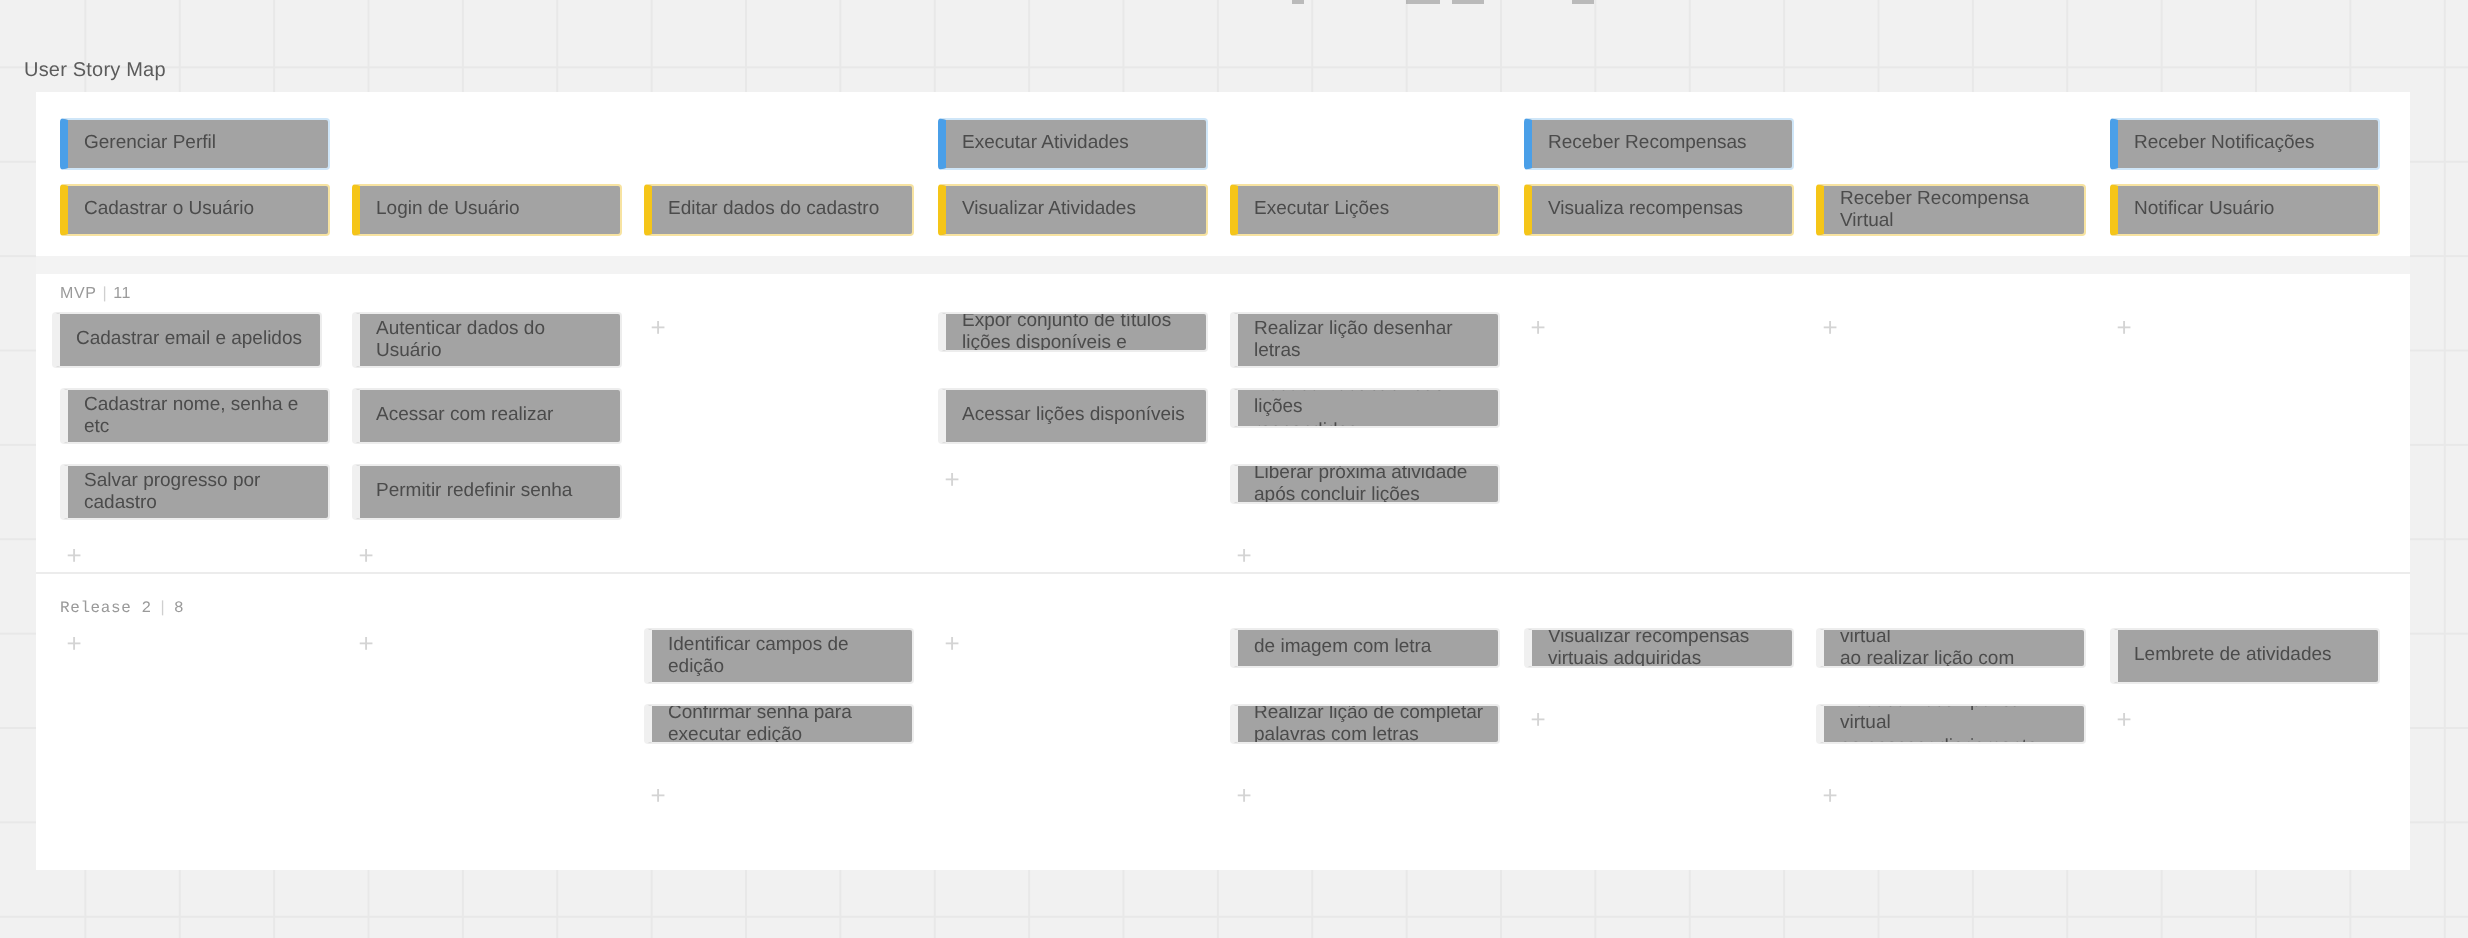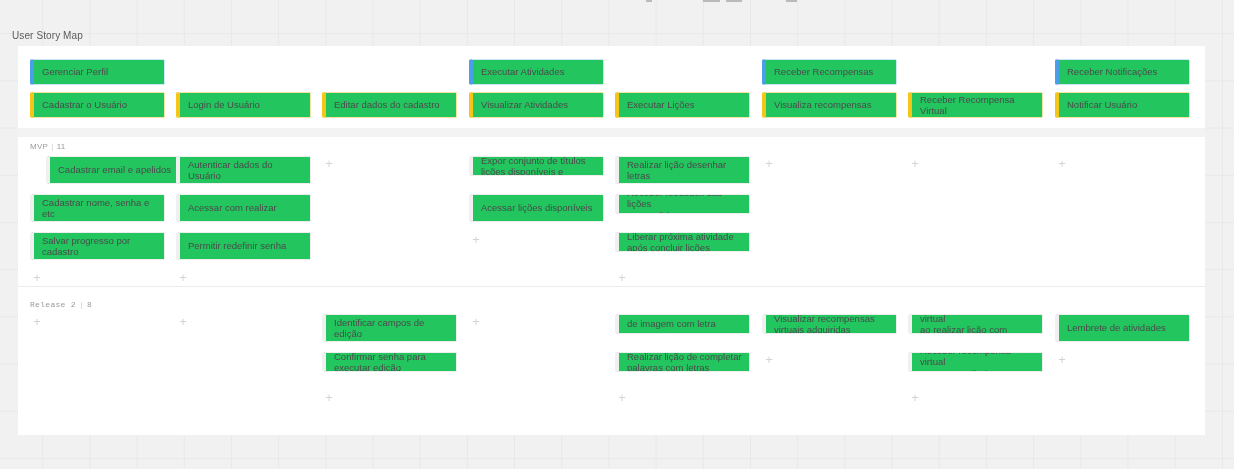--- a/index.html
+++ b/index.html
@@ -81,21 +81,21 @@
   }
   .row-label .sep { color: #cfcfcf; margin: 0 3px; }
 
   
   .card {
     position: absolute;
     width: 135px;
     border: 1px solid #ededed;
     border-left-width: 4px;
     border-radius: 2px;
-    background: #22c55e;
+    background: #a3a3a3;
     font-size: 9.5px;
     line-height: 11.5px;
     color: #4b4b4b;
     padding: 6px 7px 6px 8px;
     display: flex;
     align-items: center;
     overflow: hidden;
   }
   .card.h1 { height: 28px; }
   .card.h2 { height: 20px; }
@@ -207,21 +207,21 @@
         <div class="card task h1" style="left: 1037px; top: 46px;">
           <div>
             <span>Notificar Usuário</span>
           </div>
         </div>
       </div>
 
     <div id="releases">
         <div class="band" style="top: 82px;"></div>
         <div class="row-label" style="left: 12px; top: 96px;"><span>MVP</span><span class="sep">|</span><span>11</span></div>
-        <div class="card story h1" style="left: 28px; top: 110px;">
+        <div class="card story h1" style="left: 8px; top: 110px;">
           <div>
             <span>Cadastrar email e apelidos</span>
           </div>
         </div>
         <div class="card story h1" style="left: 12px; top: 148px;">
           <div>
             <span>Cadastrar nome, senha e etc</span>
           </div>
         </div>
         <div class="card story h1" style="left: 12px; top: 186px;">

